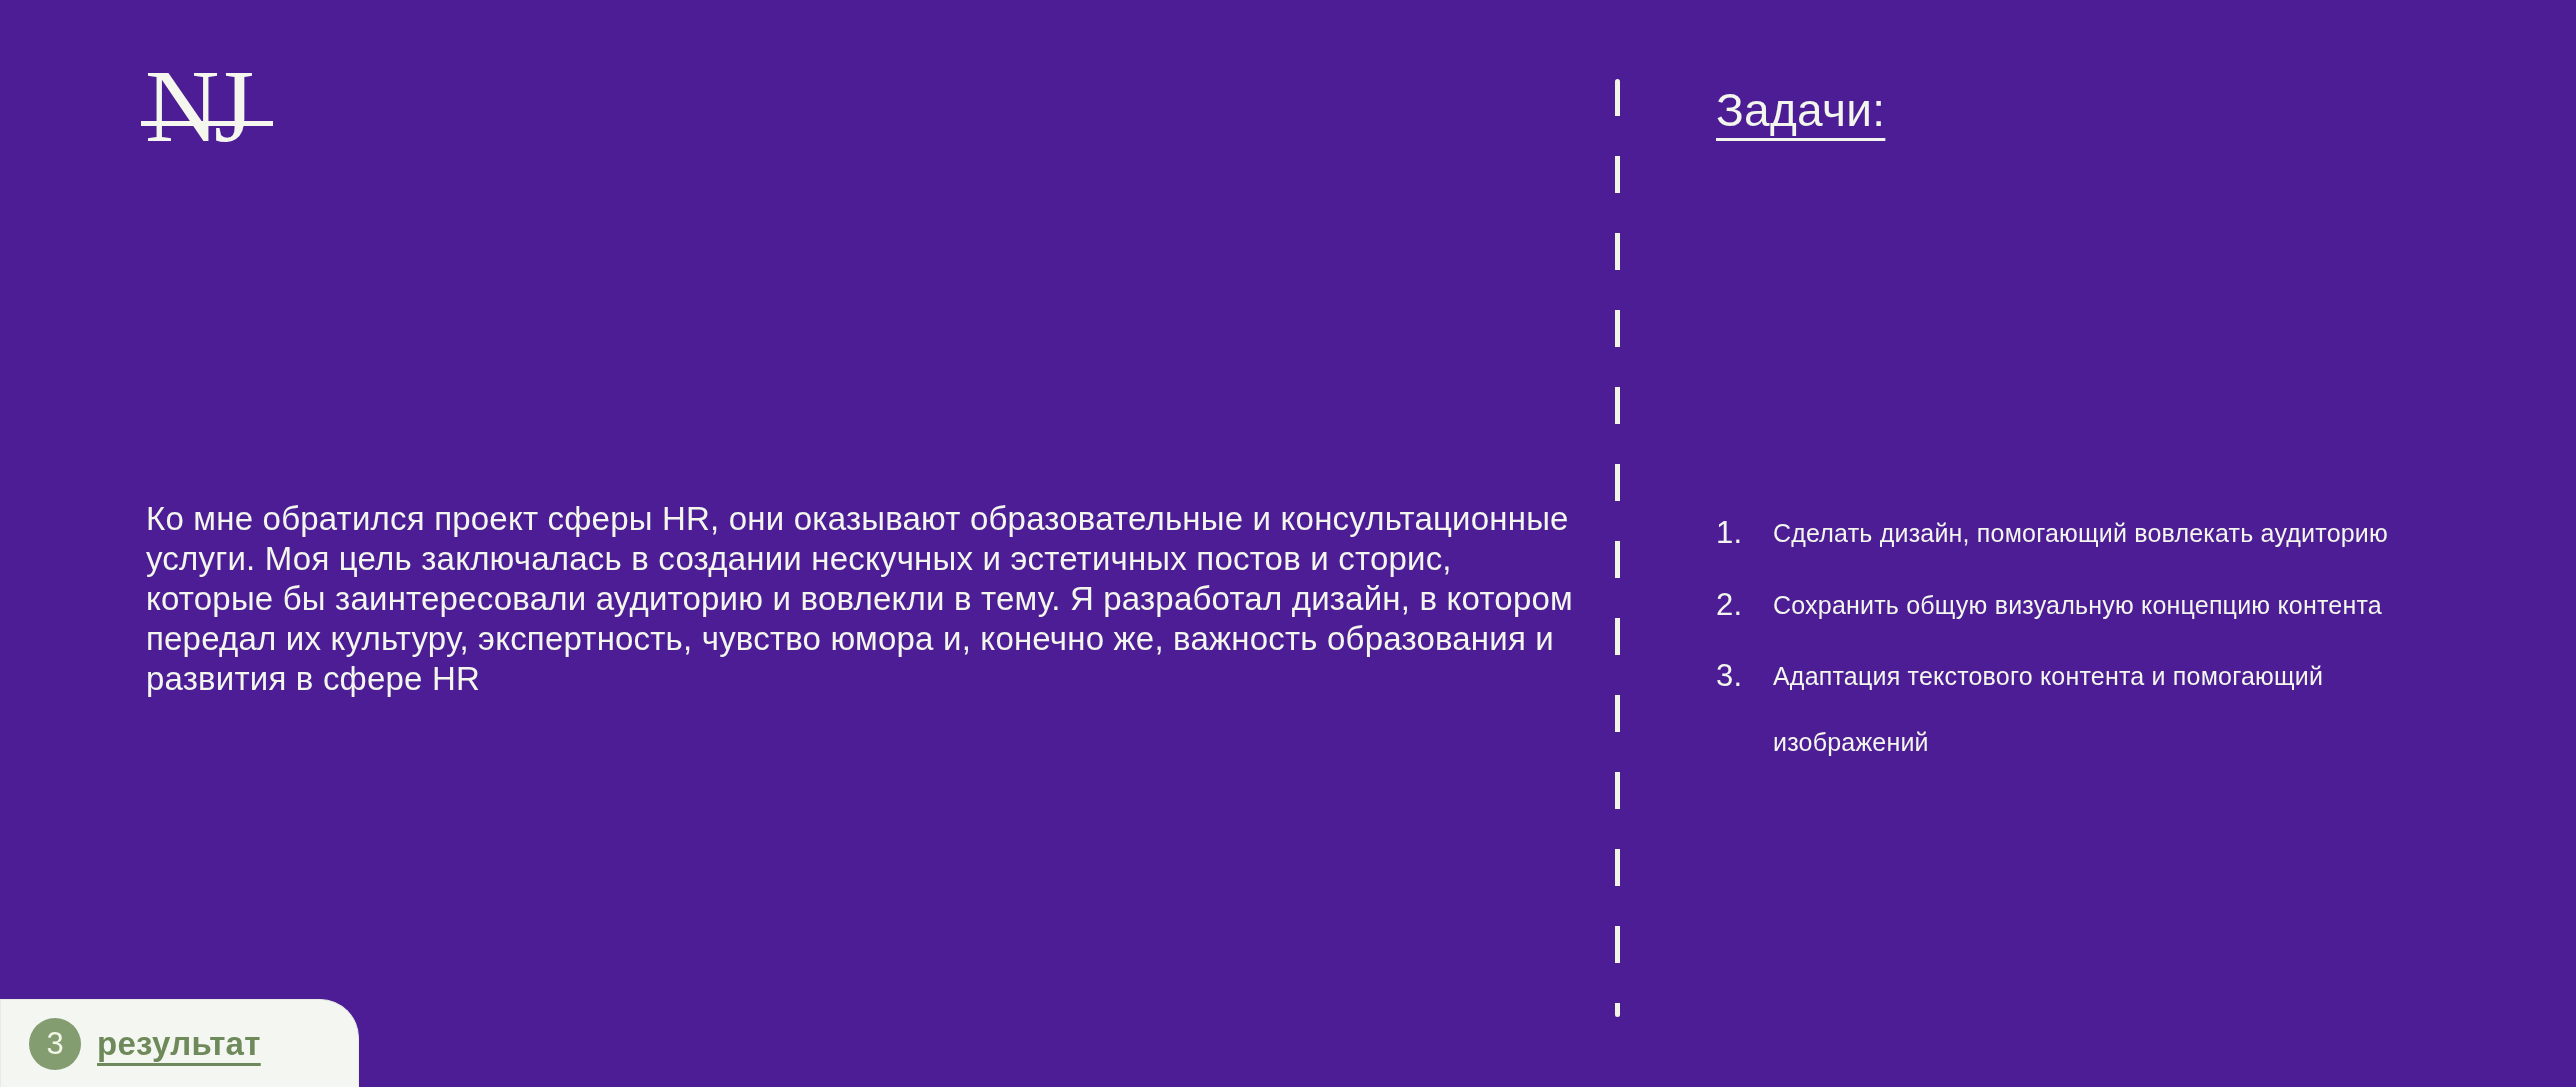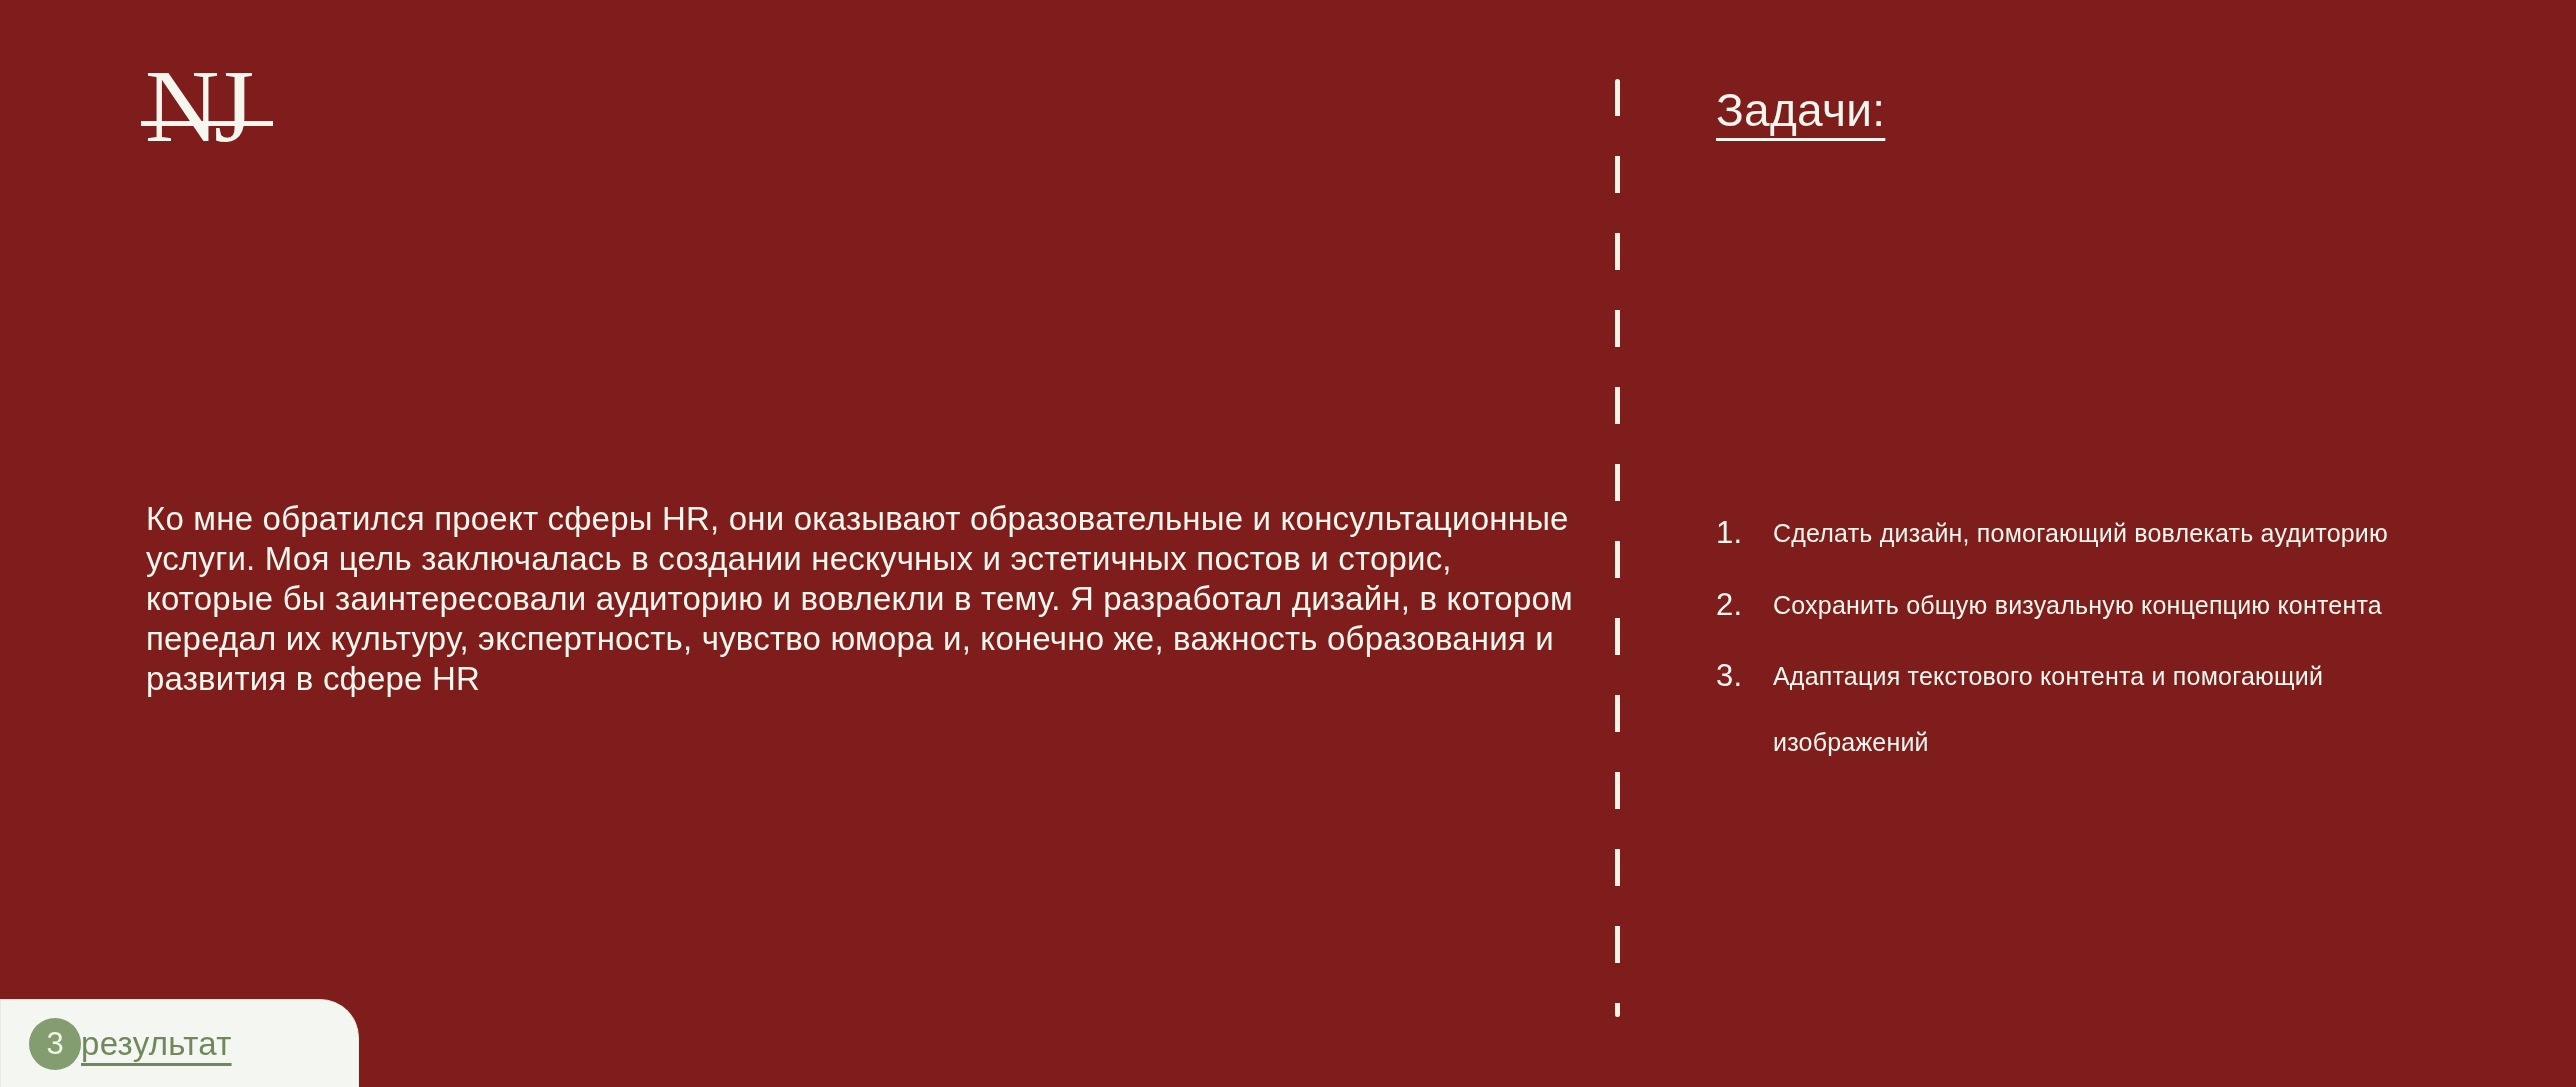--- a/index.html
+++ b/index.html
@@ -14,21 +14,21 @@
     background: #829B6E;
     font-family: "Liberation Sans", sans-serif;
     position: relative;
     -webkit-font-smoothing: antialiased;
   }
 
   
   .slide {
     position: absolute;
     inset: 0;
-    background: #7f1d1d;
+    background: #4c1d95;
     overflow: hidden;
   }
 
   
   .logo {
     position: absolute;
     left: 145px;
     top: 63px;
     width: 129px;
     height: 96px;
@@ -152,25 +152,25 @@
     height: 52px;
     border-radius: 50%;
     background: #839C70;
     color: #F1F6E6;
     font-size: 31px;
     line-height: 52px;
     text-align: center;
     font-weight: 400;
   }
   .tab-label {
-    margin-left: 0;
+    margin-left: 16px;
     font-size: 33px;
     line-height: 46px;
     color: #6F8A5A;
-    font-weight: 400;
+    font-weight: 700;
     letter-spacing: 0.3px;
     text-decoration: underline;
     text-underline-offset: 8.3px;
     text-decoration-thickness: 2.8px;
   }
 </style>
 </head>
 <body>
 
 <div class="slide">

